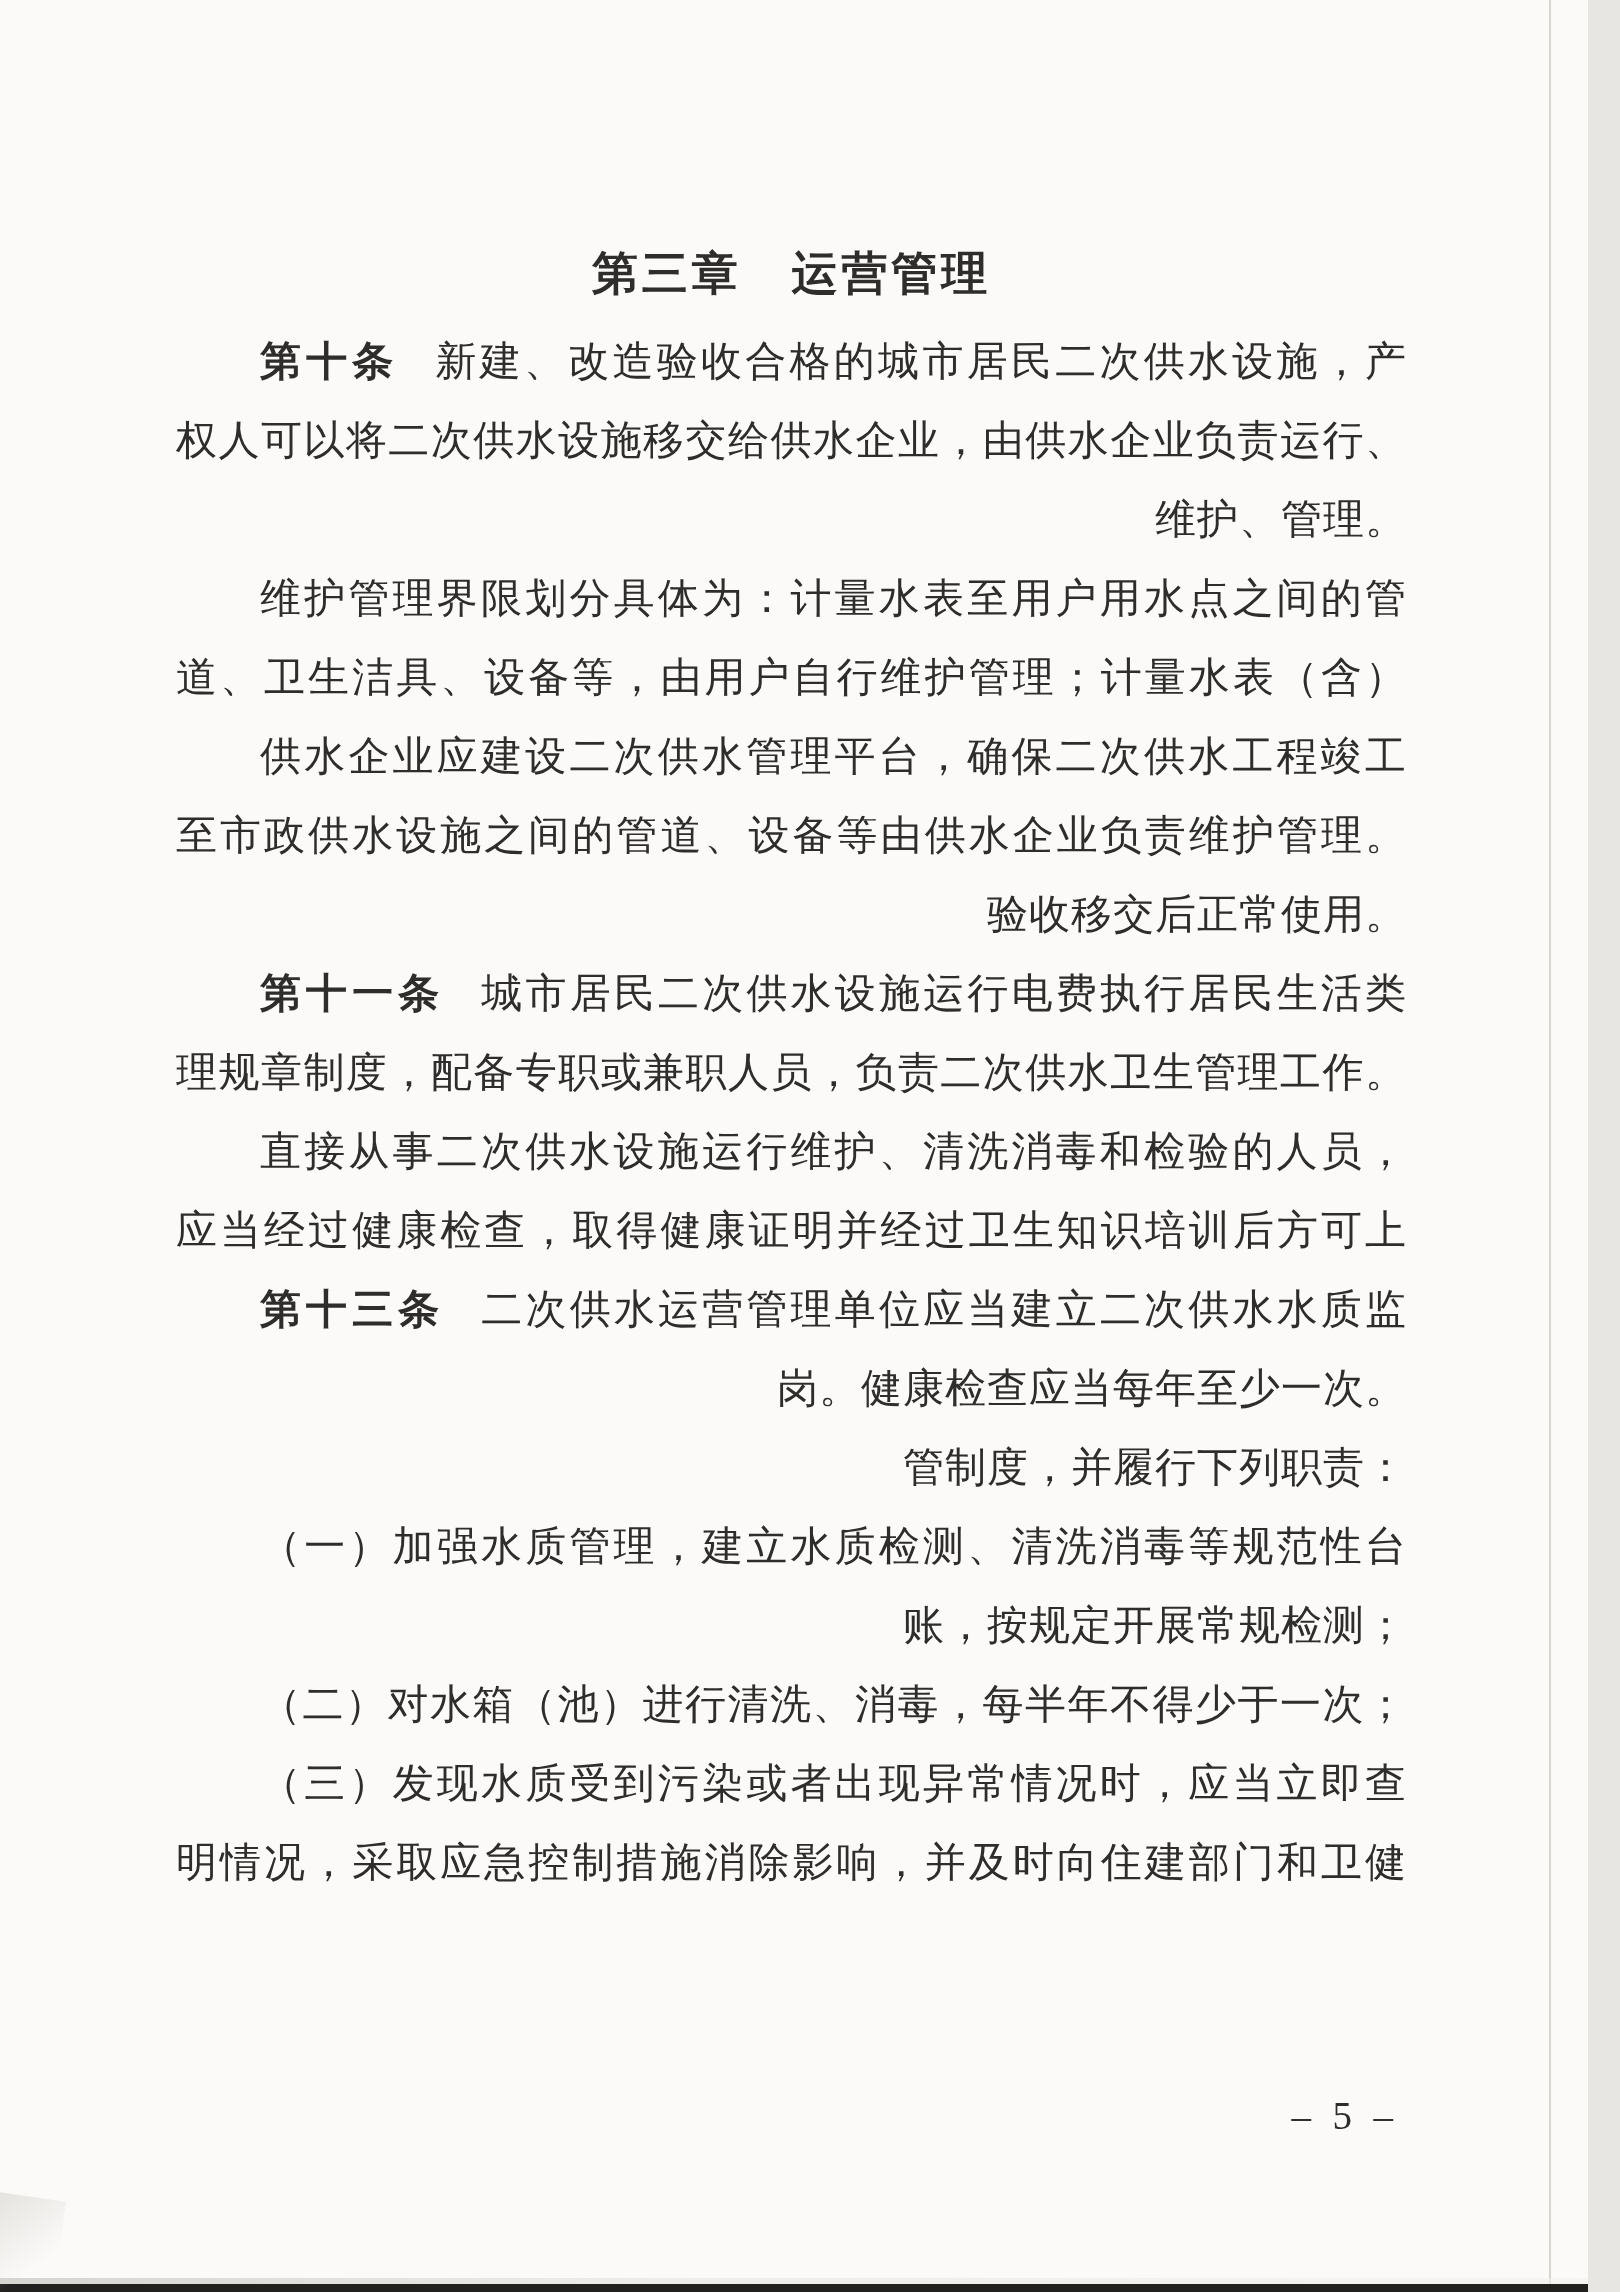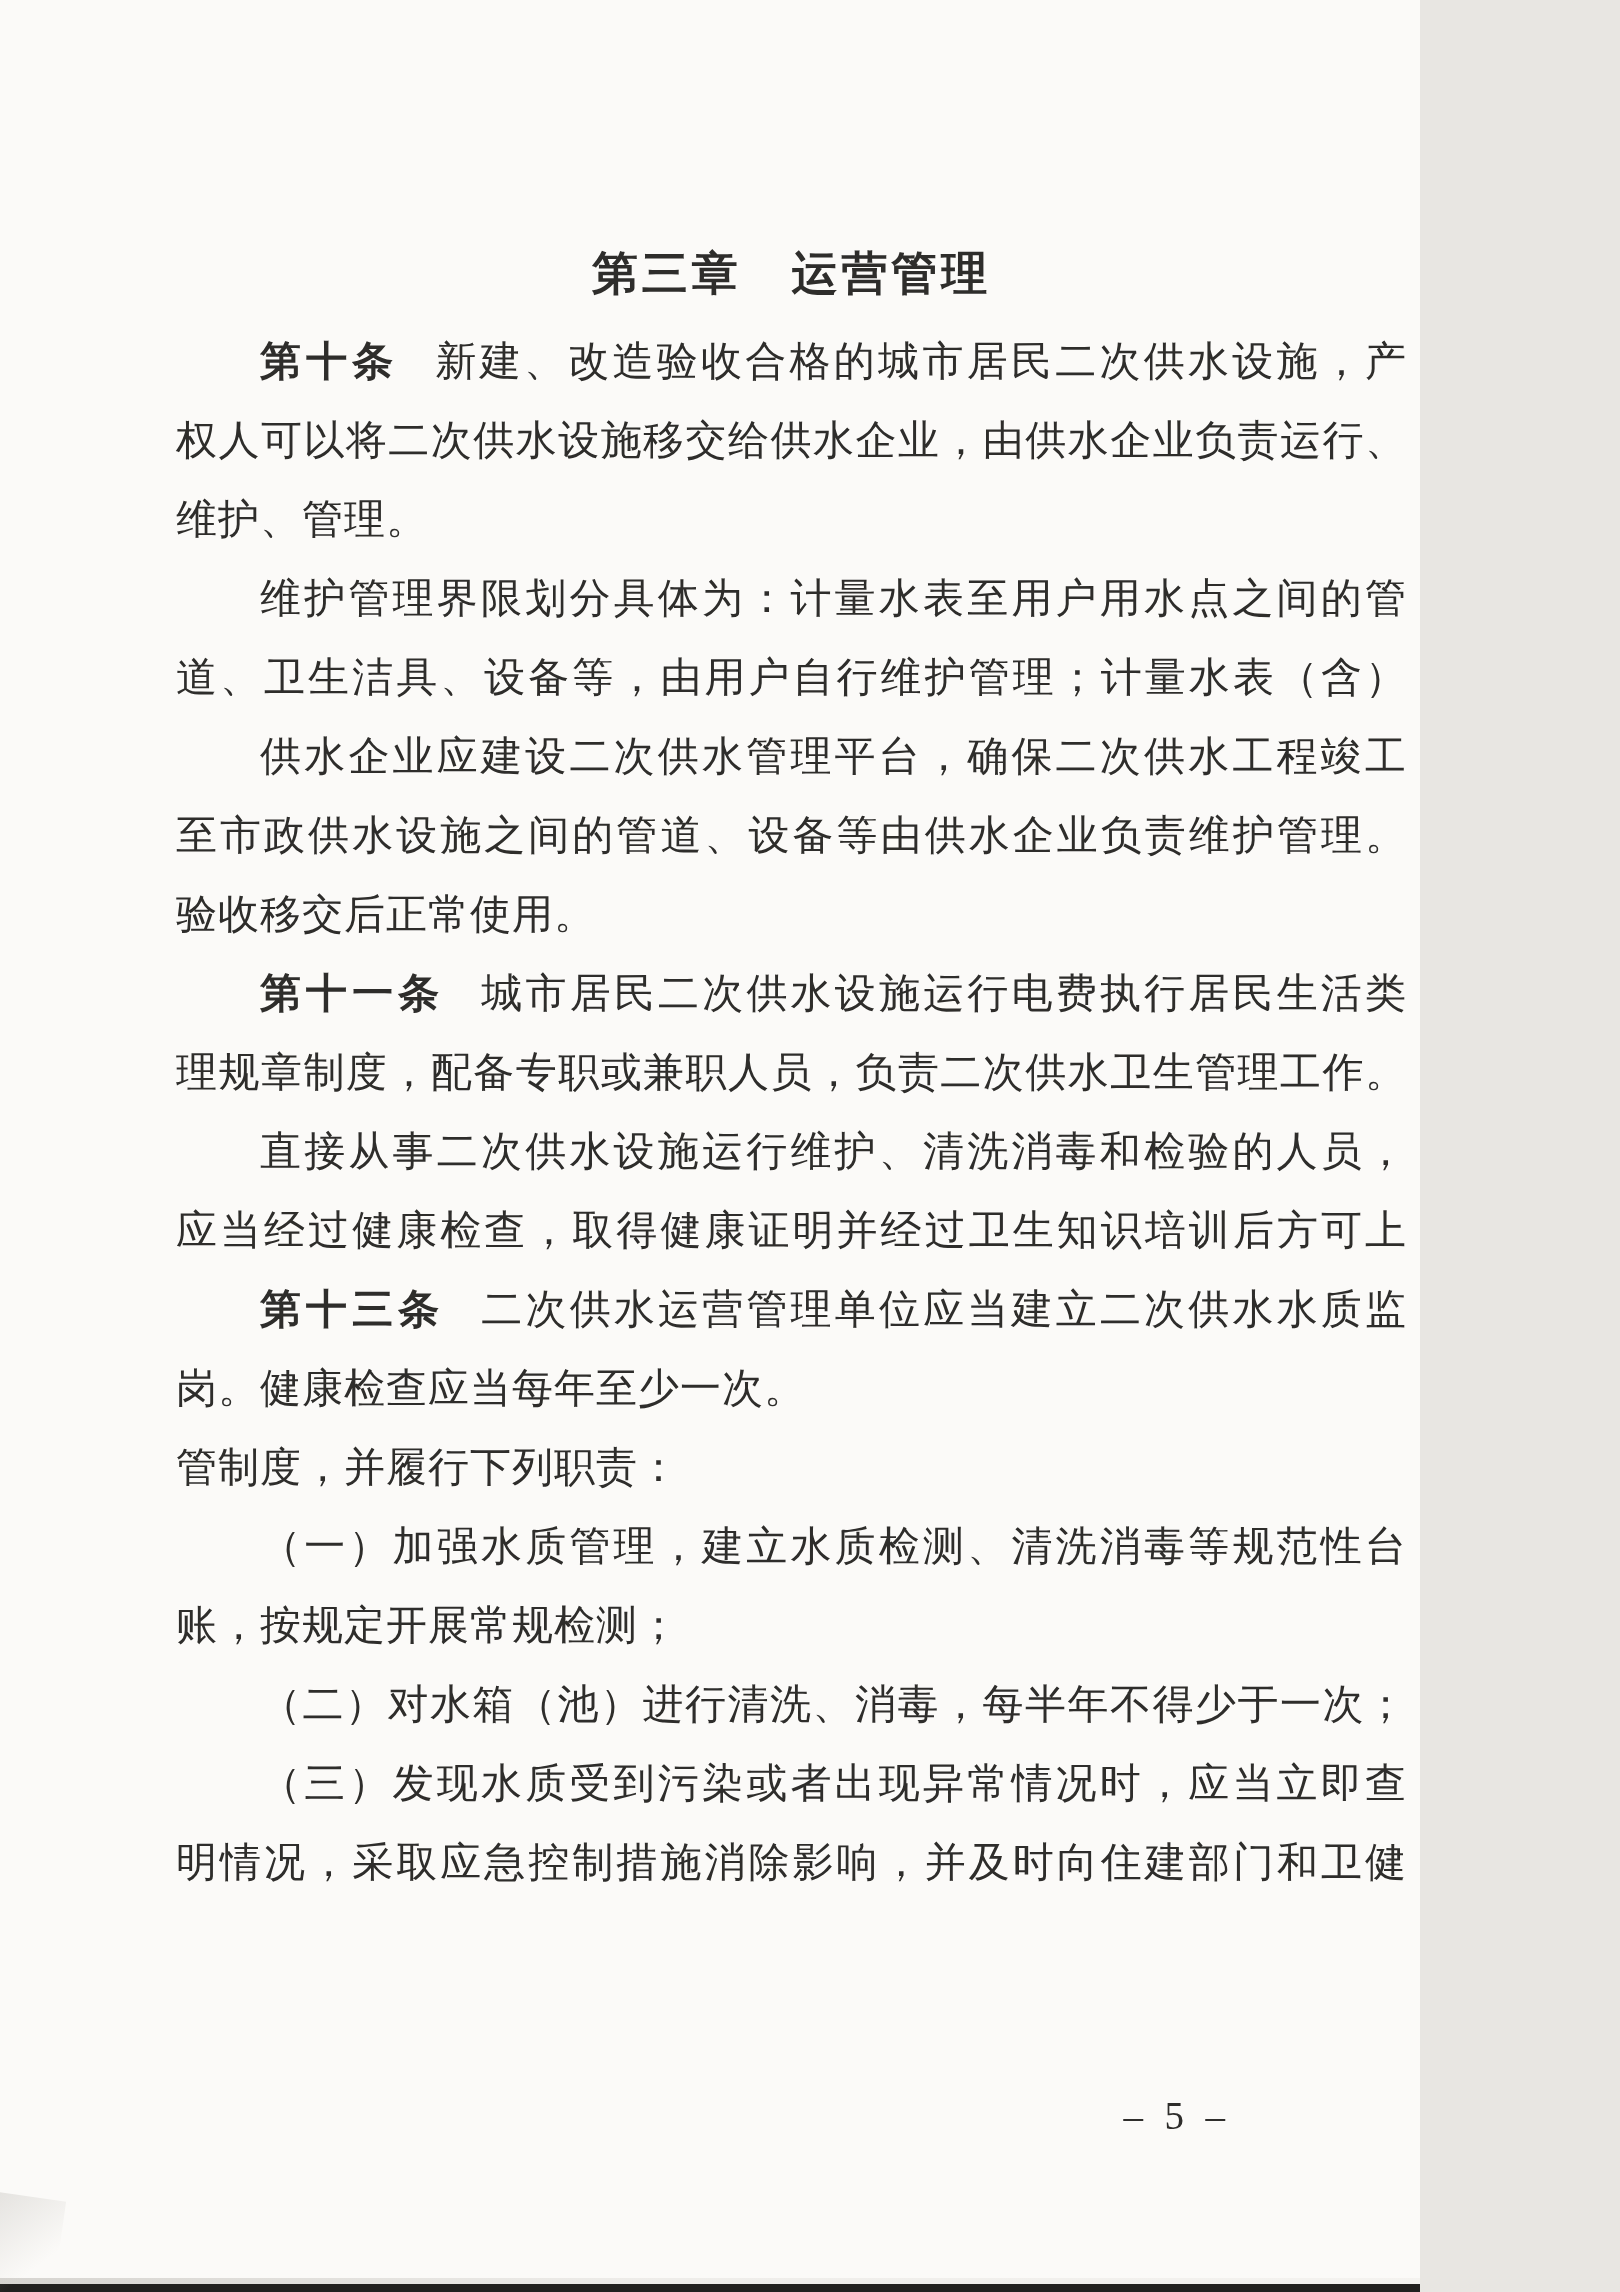--- a/index.html
+++ b/index.html
@@ -2,21 +2,21 @@
 <html lang="zh"><head>
 <meta charset="utf-8">
 <style>
   html, body {
     margin: 0;
     padding: 0;
     background: #e8e6e2;
   }
   .page {
     position: relative;
-    width: 1420px;
+    width: 1588px;
     height: 2293px;
     background: #fbfaf8;
     overflow: hidden;
     font-family: "Liberation Serif", "DejaVu Serif", serif;
     color: #2e2d2b;
   }
   .chapter-title {
     position: absolute;
     left: 176px;
     top: 235px;
@@ -32,21 +32,21 @@
     position: absolute;
     left: 176px;
     top: 322px;
     width: 1231px;
   }
   .line {
     height: 79px;
     line-height: 79px;
     font-size: 41px;
     white-space: pre-wrap;
-    text-align: left;
+    text-align: right;
     letter-spacing: 1px;
   }
   .line.fill {
     text-align: justify;
     text-align-last: justify;
   }
   .line.indent {
     text-indent: 84px;
   }
   .lead {

